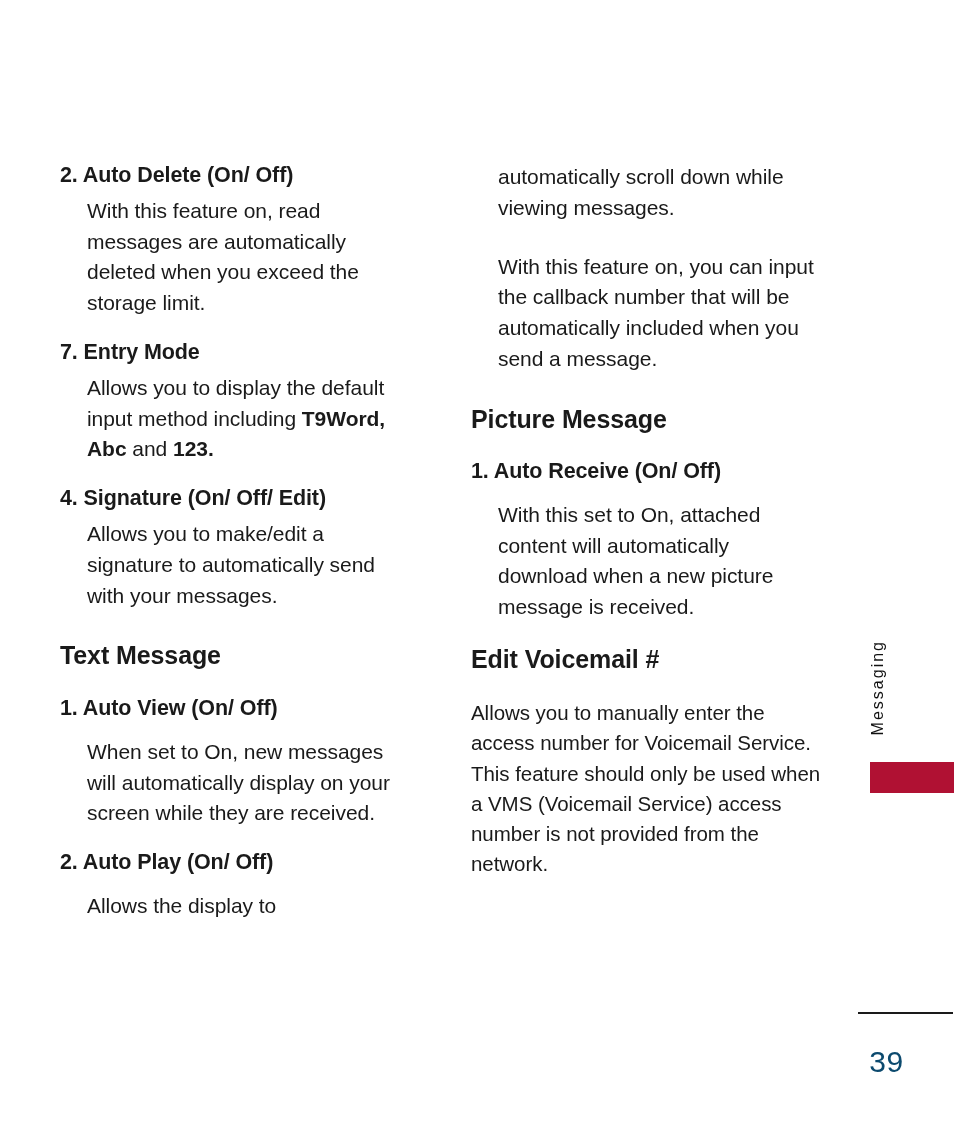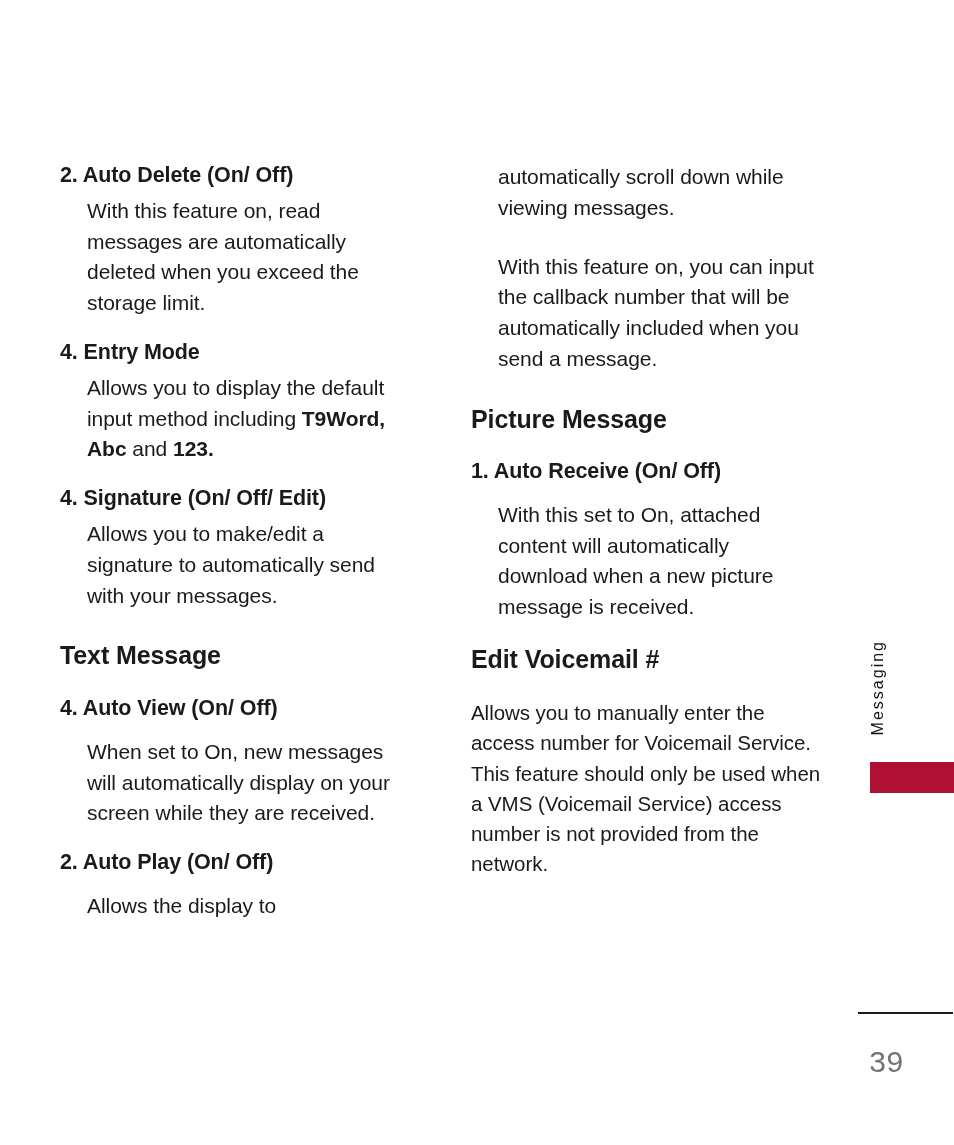--- a/index.html
+++ b/index.html
@@ -117,52 +117,52 @@
     background: #1a1a1a;
   }
   .page-number {
     position: absolute;
     left: 820px;
     top: 1045px;
     width: 133px;
     text-align: center;
     font-size: 30px;
     font-weight: 400;
-    color: #737373;
+    color: #0c4a6e;
     letter-spacing: 0.5px;
   }
 </style>
 </head>
 <body>
 
 <div class="page">
 
   <div class="column col-left">
 
     <p class="item-title">2. Auto Delete (On/ Off)</p>
 
     <p class="item-body">With this feature on, read messages are automatically deleted when you exceed the storage limit.</p>
 
-    <p class="item-title">4. Entry Mode</p>
+    <p class="item-title">7. Entry Mode</p>
 
     <p class="item-body">
       <span>Allows you to display the default input method including </span><b>T9Word, Abc</b><span> and </span><b>123.</b>
     </p>
 
     <p class="item-title">4. Signature (On/ Off/ Edit)</p>
 
     <p class="item-body">Allows you to make/edit a signature to automatically send with your messages.</p>
 
     <div class="gap-sm"></div>
 
     <p class="section-heading">Text Message</p>
 
     <div class="gap-md"></div>
 
-    <p class="item-title">4. Auto View (On/ Off)</p>
+    <p class="item-title">1. Auto View (On/ Off)</p>
 
     <div class="gap-sm"></div>
 
     <p class="item-body">When set to On, new messages will automatically display on your screen while they are received.</p>
 
     <p class="item-title">2. Auto Play (On/ Off)</p>
 
     <div class="gap-sm"></div>
 
     <p class="item-body">Allows the display to</p>

